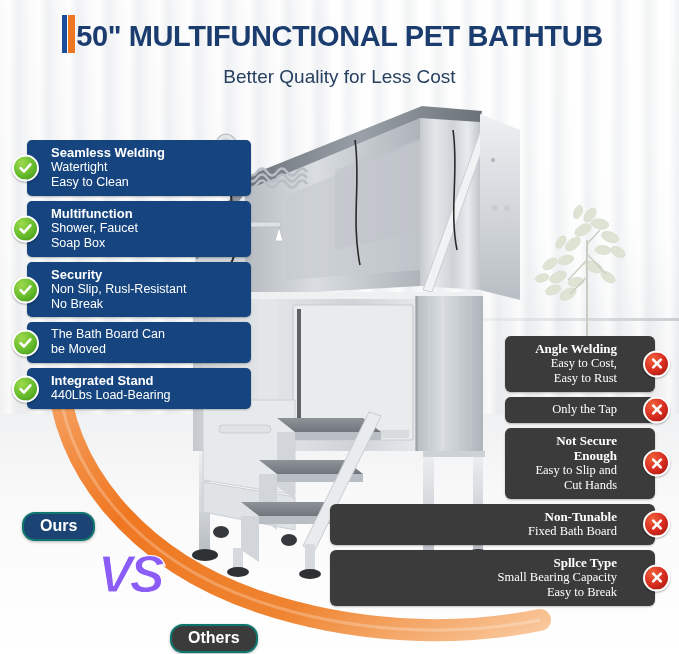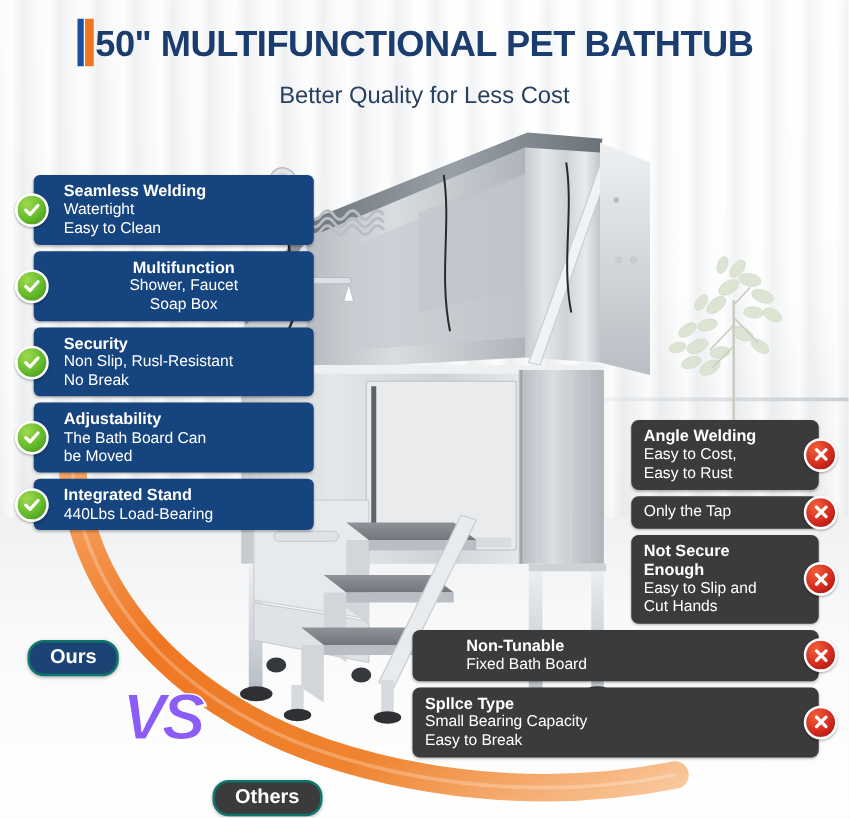--- a/index.html
+++ b/index.html
@@ -109,23 +109,25 @@
   .check svg { display:block; }
 
   
   .cons { position:absolute; right:0; top:336px; width:679px; }
   .con-row { position:relative; margin-bottom:5px; }
   .con-box {
     background:#3b3b3b;
     border-radius:6px;
     padding:5px 38px 6px 10px;
     color:#ffffff;
+    text-align:right;
     box-shadow:0 1px 2px rgba(0,0,0,.25);
     margin-left:auto;
     margin-right:24px;
+    font-family:Liberation Serif, serif;
   }
   .con-title { font-size:13px; font-weight:bold; line-height:1.18; }
   .con-sub   { font-size:12.5px; font-weight:normal; line-height:1.18; }
   .xmark {
     position:absolute; right:9px; top:50%; transform:translateY(-50%);
     width:27px; height:27px; border-radius:50%;
     background:radial-gradient(circle at 33% 28%, #f0603a 0%, #d62b1f 55%, #96140d 100%);
     border:2px solid #ffffff;
     box-shadow:0 1px 2px rgba(0,0,0,.35);
     display:flex; align-items:center; justify-content:center;
@@ -364,21 +366,21 @@
           <div class="pro-sub">Watertight</div>
           <div class="pro-sub">Easy to Clean</div>
         </div>
       </div>
       <div class="pro-row">
         <div class="check">
           <svg width="15" height="15" viewBox="0 0 15 15" aria-hidden="true">
             <path d="M2.6 7.6 L6 11 L12.4 3.9" stroke="#ffffff" stroke-width="2.6" fill="none" stroke-linecap="round" stroke-linejoin="round"></path>
           </svg>
         </div>
-        <div class="pro-box" style="background: rgb(21, 68, 126); text-align: center;">
+        <div class="pro-box" style="background: rgb(21, 68, 126);">
           <div class="pro-title">Multifunction</div>
           <div class="pro-sub">Shower, Faucet</div>
           <div class="pro-sub">Soap Box</div>
         </div>
       </div>
       <div class="pro-row">
         <div class="check">
           <svg width="15" height="15" viewBox="0 0 15 15" aria-hidden="true">
             <path d="M2.6 7.6 L6 11 L12.4 3.9" stroke="#ffffff" stroke-width="2.6" fill="none" stroke-linecap="round" stroke-linejoin="round"></path>
           </svg>
@@ -389,21 +391,20 @@
           <div class="pro-sub">No Break</div>
         </div>
       </div>
       <div class="pro-row">
         <div class="check">
           <svg width="15" height="15" viewBox="0 0 15 15" aria-hidden="true">
             <path d="M2.6 7.6 L6 11 L12.4 3.9" stroke="#ffffff" stroke-width="2.6" fill="none" stroke-linecap="round" stroke-linejoin="round"></path>
           </svg>
         </div>
         <div class="pro-box" style="background: rgb(21, 68, 126);">
-          <div class="pro-title">Adjustability</div>
           <div class="pro-sub">The Bath Board Can</div>
           <div class="pro-sub">be Moved</div>
         </div>
       </div>
       <div class="pro-row">
         <div class="check">
           <svg width="15" height="15" viewBox="0 0 15 15" aria-hidden="true">
             <path d="M2.6 7.6 L6 11 L12.4 3.9" stroke="#ffffff" stroke-width="2.6" fill="none" stroke-linecap="round" stroke-linejoin="round"></path>
           </svg>
         </div>

